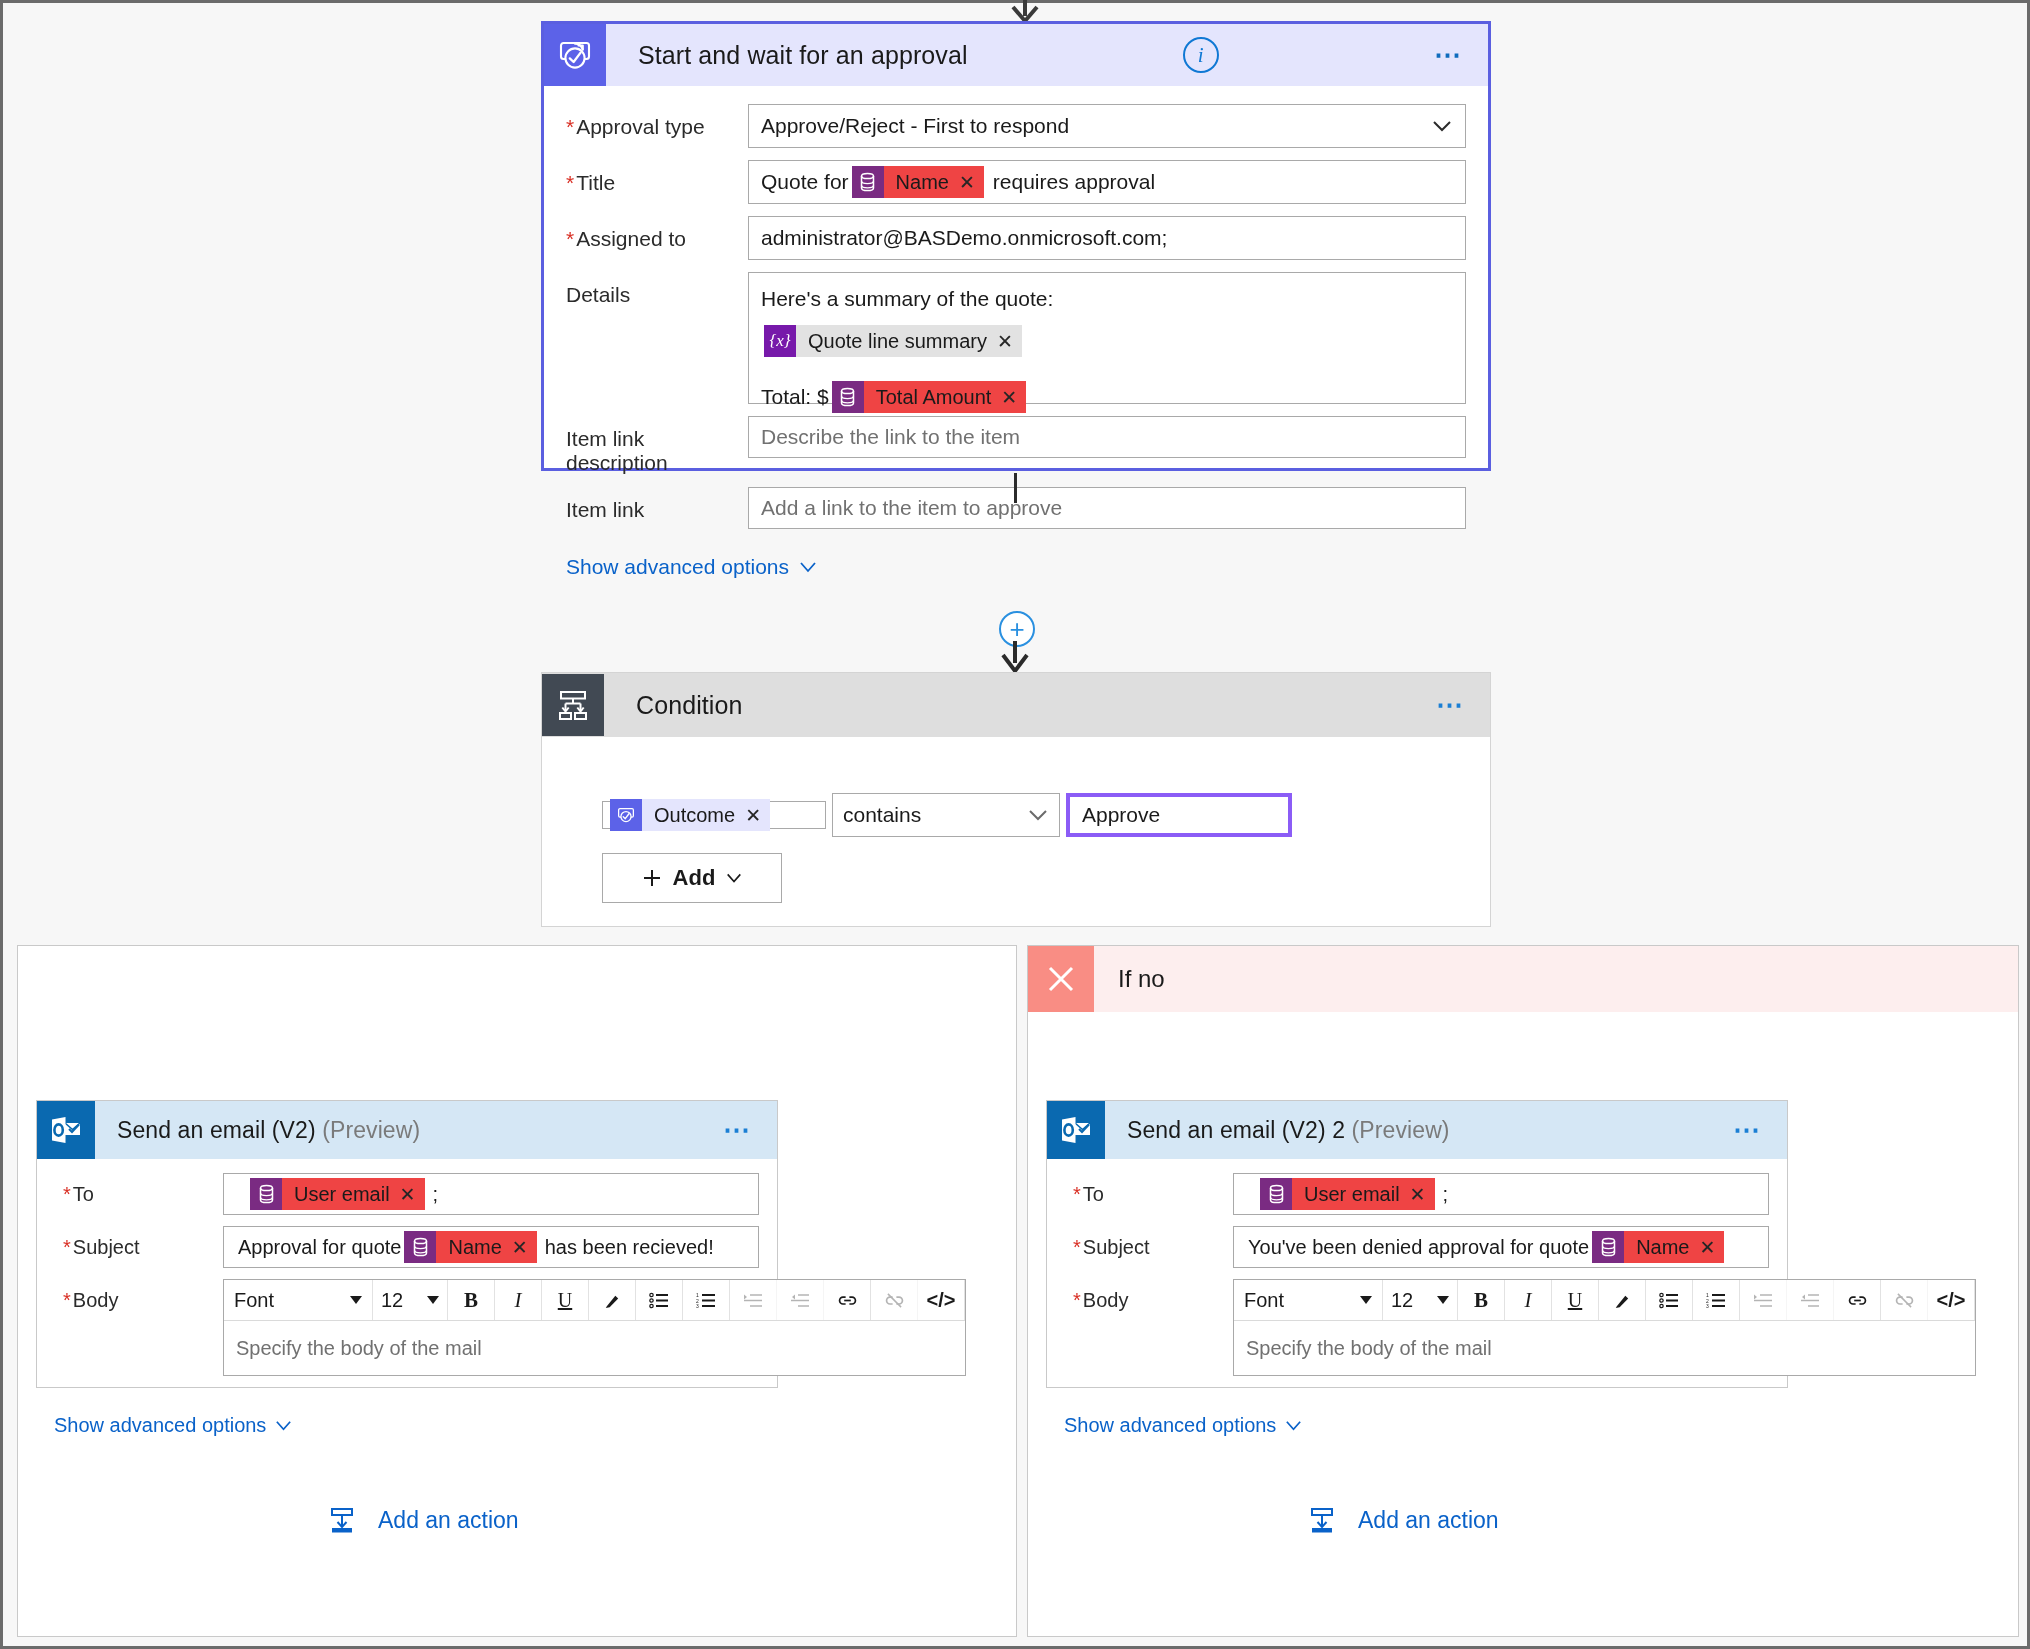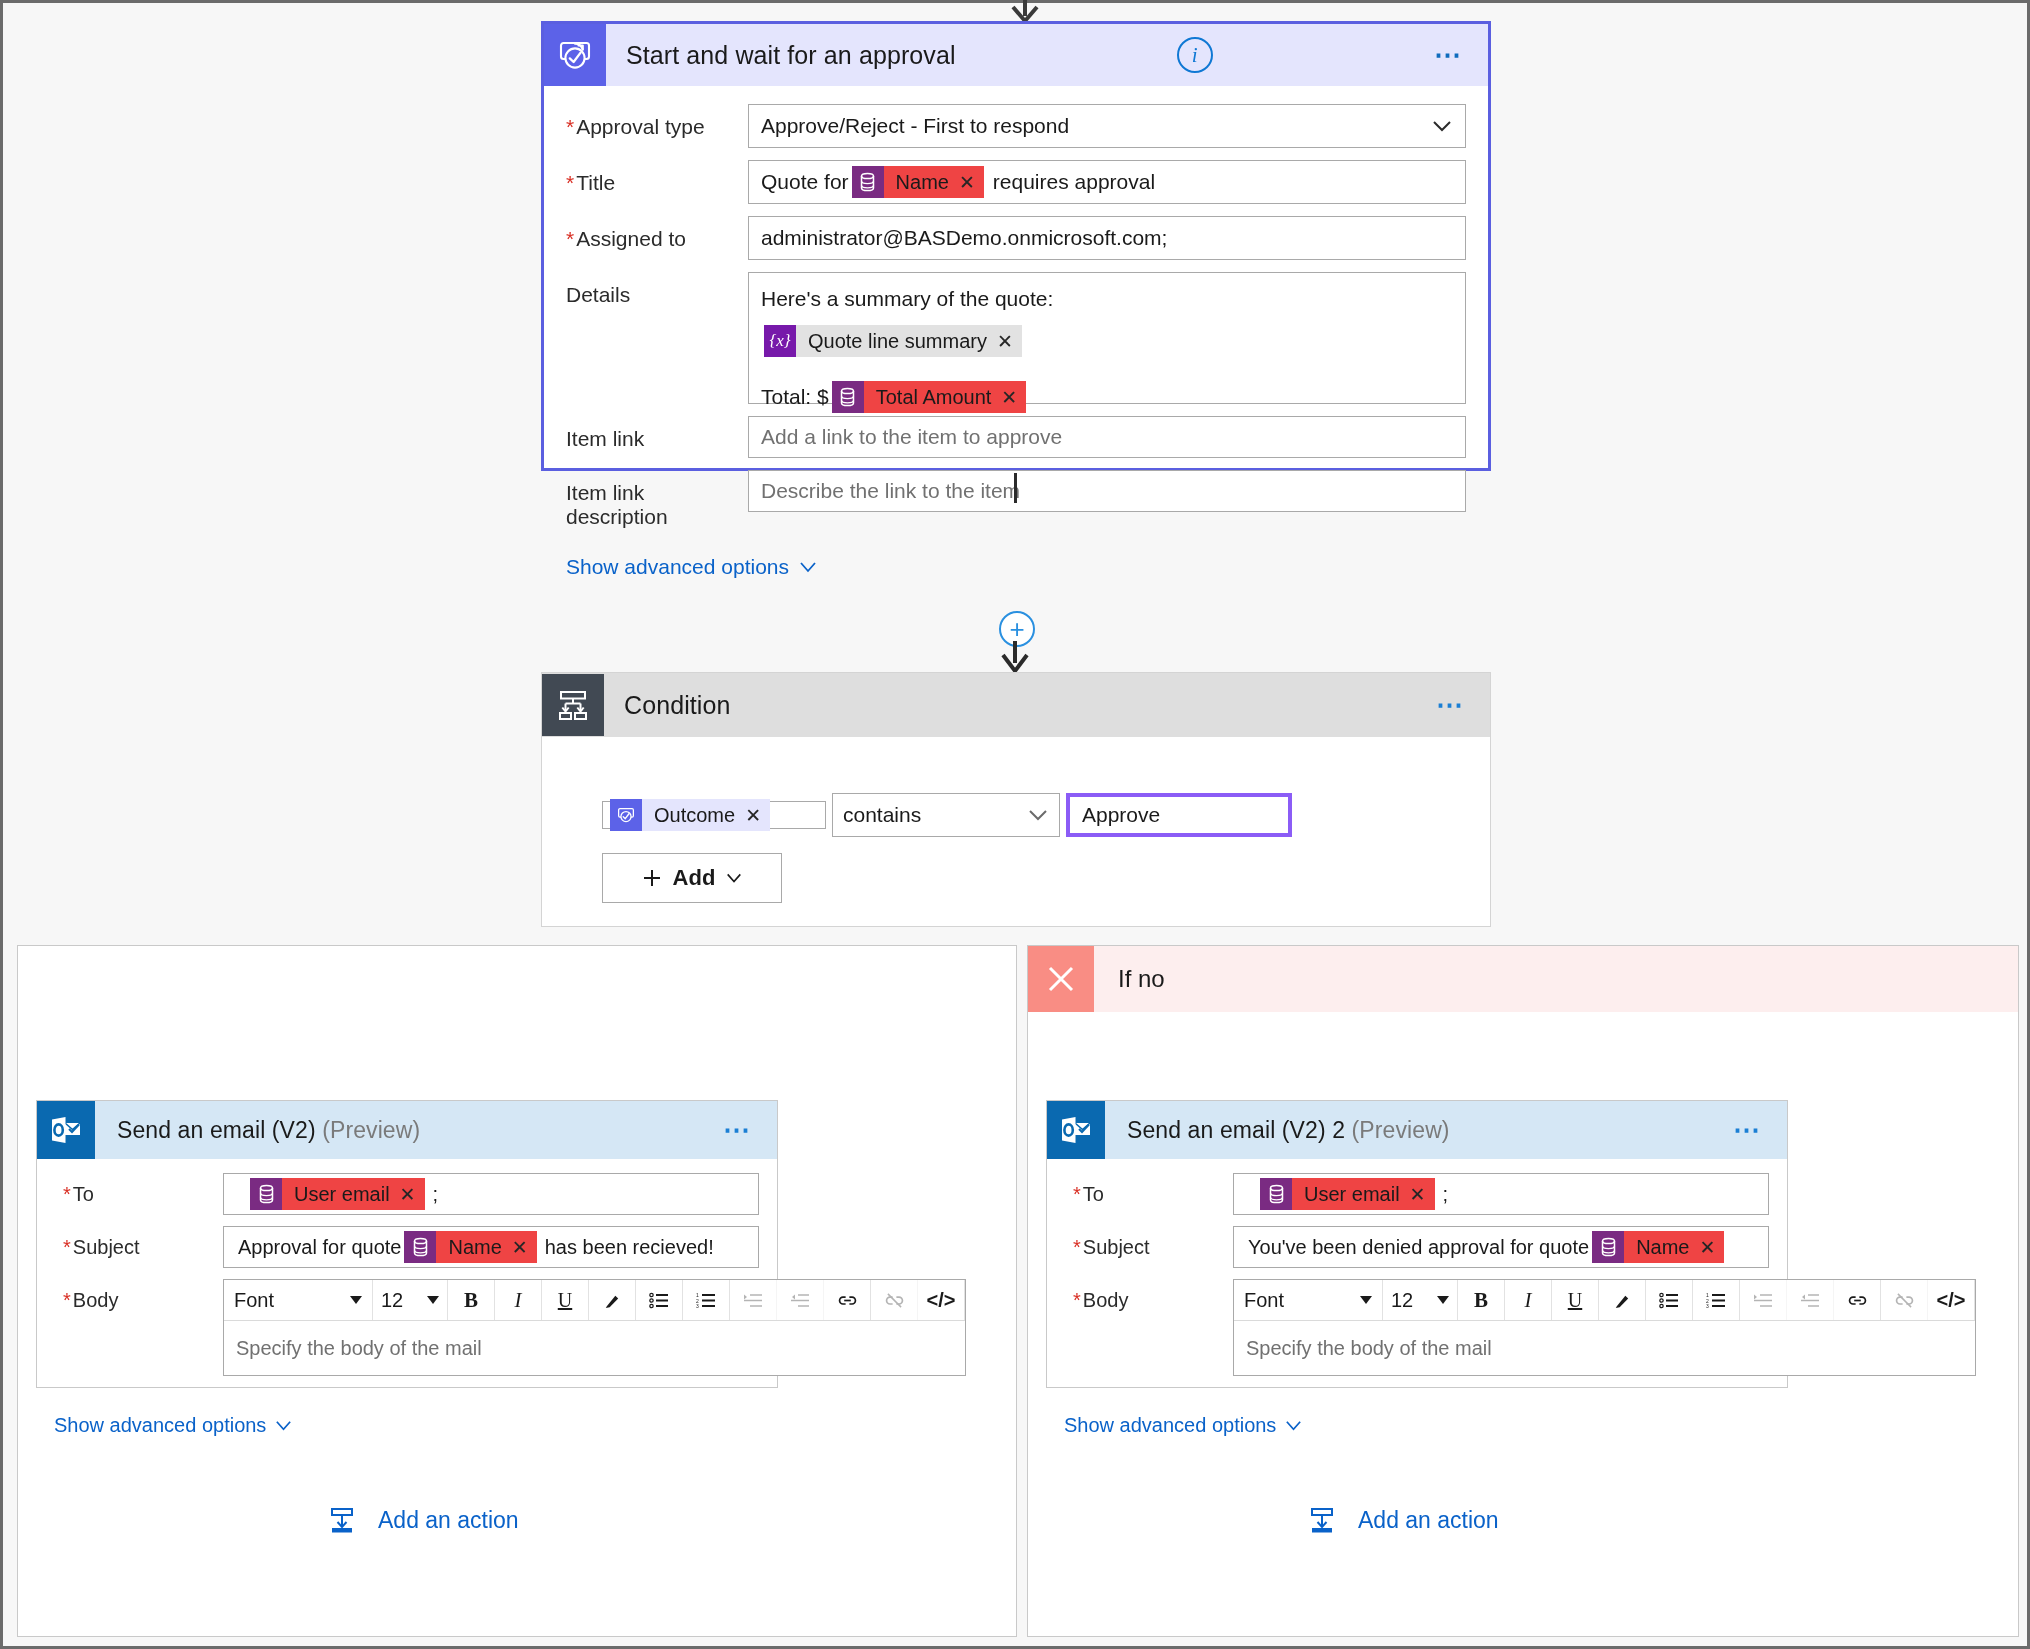--- a/index.html
+++ b/index.html
@@ -33,21 +33,21 @@
     height: 62px;
   }
   .card-icon {
     width: 62px; height: 62px;
     flex: 0 0 62px;
     display: flex; align-items: center; justify-content: center;
   }
   .card-title {
     font-size: 25px;
     color: #1a1a1a;
-    padding-left: 20px;
+    padding-left: 32px;
     letter-spacing: .1px;
     white-space: nowrap;
   }
   .card-title .preview {
     color: #7a7a7a;
   }
   .ellipsis {
     margin-left: auto;
     padding-right: 22px;
     letter-spacing: 5px;
@@ -474,34 +474,34 @@
                 <span class="tok-lbl">Total Amount</span>
                 <span class="tok-x">✕</span>
               </span>
             </div>
           </div>
         </div>
       </div>
 
       
       <div class="frow">
+        <div class="flabel">Item link description</div>
+        <div class="fctl">
+          <div class="inputbox placeholder" style="height:42px;">
+            <span>Describe the link to the item</span>
+          </div>
+        </div>
+      </div>
+
+      
+      <div class="frow">
         <div class="flabel">Item link</div>
         <div class="fctl">
           <div class="inputbox placeholder" style="height:42px;">
             <span>Add a link to the item to approve</span>
-          </div>
-        </div>
-      </div>
-
-      
-      <div class="frow">
-        <div class="flabel">Item link description</div>
-        <div class="fctl">
-          <div class="inputbox placeholder" style="height:42px;">
-            <span>Describe the link to the item</span>
           </div>
         </div>
       </div>
 
       <div class="adv-link">
         <span>Show advanced options</span>
         <svg viewBox="0 0 20 20">
             <path d="M3 6 L10 14 L17 6" fill="none" stroke="#0a62c9" stroke-width="1.8"></path>
           </svg>
       </div>

